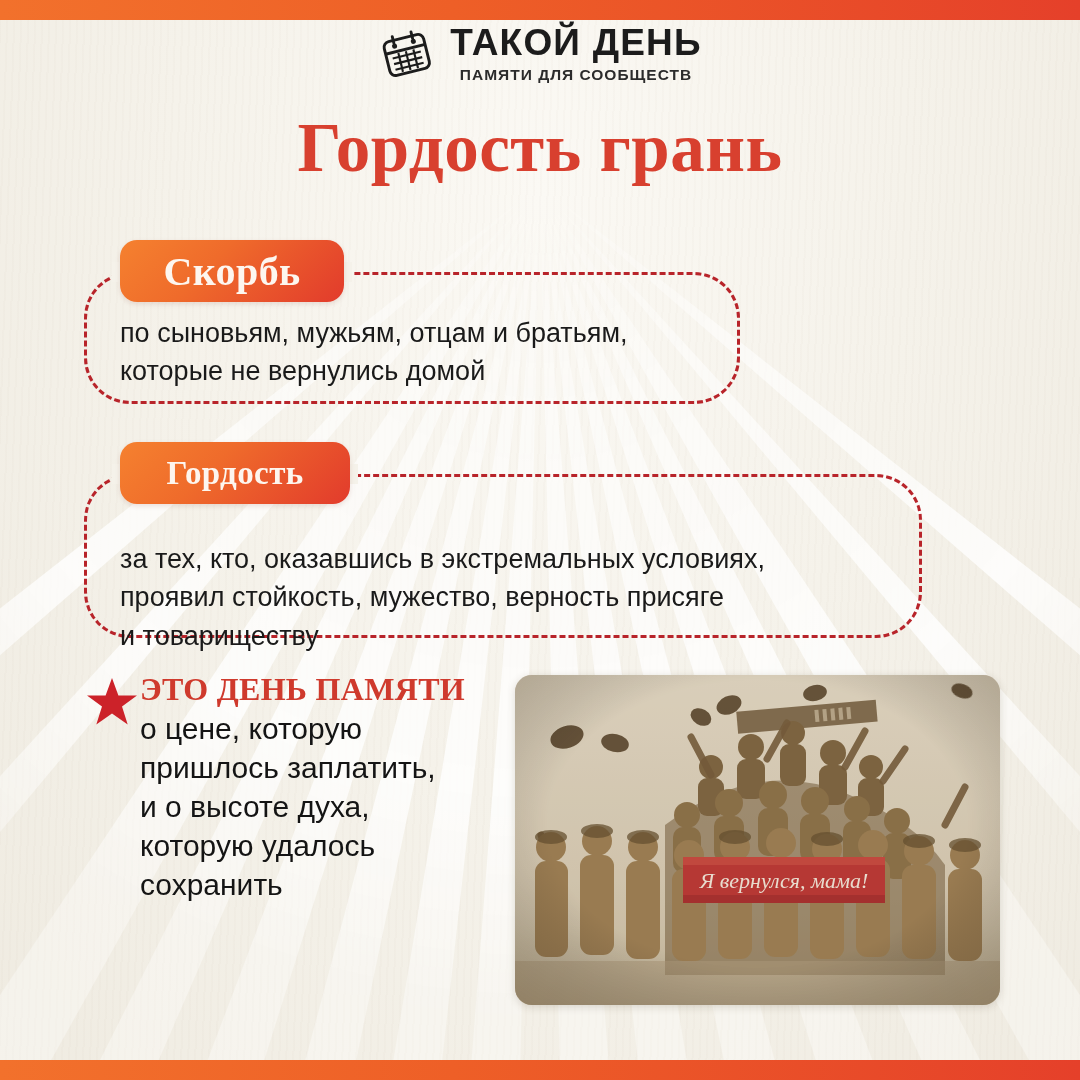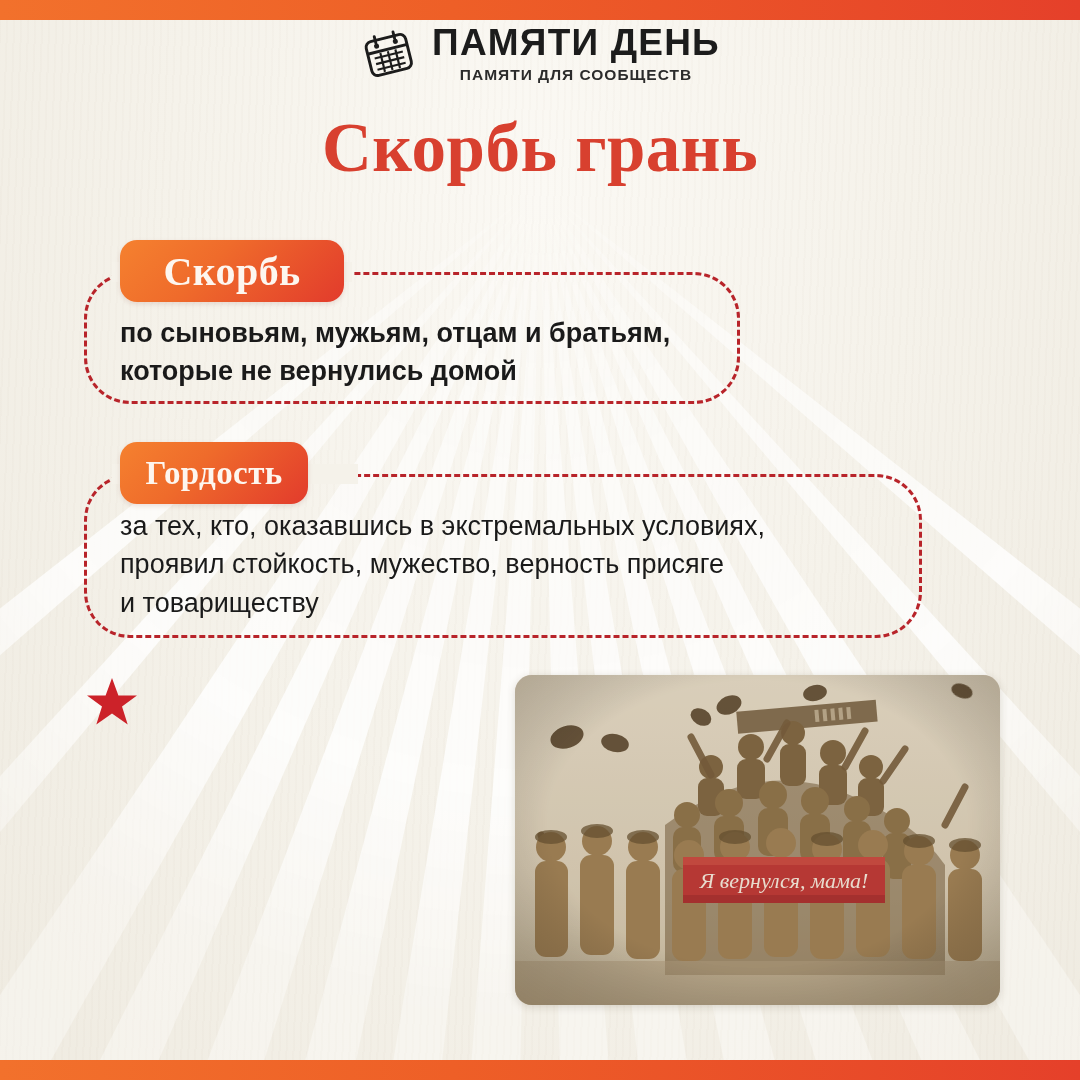--- a/index.html
+++ b/index.html
@@ -116,41 +116,41 @@
     letter-spacing: 0.4px;
     box-shadow: 0 2px 5px rgba(120,40,20,0.13);
   }
   .badge-1 {
     left: 120px; top: 240px;
     width: 224px; height: 62px;
     font-size: 40px;
   }
   .badge-2 {
     left: 120px; top: 442px;
-    width: 188px; height: 62px;
+    width: 230px; height: 62px;
     font-size: 33px;
   }
   
   .badge-mask {
     position: absolute;
     background: #f5f2ea;
   }
   .mask-1 { left: 112px; top: 262px; width: 240px; height: 20px; }
   .mask-2 { left: 112px; top: 464px; width: 246px; height: 20px; }
 
   .card-body {
     position: absolute;
     font-family: "Liberation Sans", sans-serif;
     font-size: 27px;
     color: #1a1a1a;
     line-height: 1.42;
     white-space: pre-line;
   }
-  .body-1 { left: 120px; top: 314px; width: 610px; font-weight: bold; }
-  .body-2 { left: 120px; top: 507px; width: 790px; }
+  .body-1 { left: 120px; top: 314px; width: 610px; }
+  .body-2 { left: 120px; top: 540px; width: 790px; }
 
   
   .star {
     position: absolute;
     left: 86px; top: 676px;
     width: 52px; height: 52px;
   }
   .memorial {
     position: absolute;
     left: 140px; top: 672px;
@@ -241,43 +241,51 @@
           <line x1="15" y1="31" x2="45" y2="31"></line>
           <line x1="15" y1="37" x2="45" y2="37"></line>
           <line x1="15" y1="43" x2="45" y2="43"></line>
           <line x1="22" y1="27" x2="22" y2="47"></line>
           <line x1="30" y1="27" x2="30" y2="47"></line>
           <line x1="38" y1="27" x2="38" y2="47"></line>
         </g>
       </g>
     </svg>
     <div class="logo-text">
-      <div class="logo-title">ПАМЯТИ ДЕНЬ</div>
+      <div class="logo-title">ТАКОЙ ДЕНЬ</div>
       <div class="logo-sub">ПАМЯТИ ДЛЯ СООБЩЕСТВ</div>
     </div>
   </div>
 
-  <div class="title">Скорбь грань</div>
+  <div class="title">Гордость грань</div>
 
   <div class="card card-1"></div>
   <div class="badge-mask mask-1"></div>
   <div class="badge badge-1">Скорбь</div>
   <div class="card-body body-1">по сыновьям, мужьям, отцам и братьям,
 которые не вернулись домой</div>
 
   <div class="card card-2"></div>
   <div class="badge-mask mask-2"></div>
   <div class="badge badge-2">Гордость</div>
   <div class="card-body body-2">за тех, кто, оказавшись в экстремальных условиях,
 проявил стойкость, мужество, верность присяге
 и товариществу</div>
 
   <svg class="star" viewBox="0 0 52 52">
     <polygon points="26,2 32.4,19.6 51,19.6 36,30.6 41.7,48.6 26,37.6 10.3,48.6 16,30.6 1,19.6 19.6,19.6" fill="#cc2229"></polygon>
   </svg>
+  <div class="memorial">
+    <div class="memorial-head">ЭТО ДЕНЬ ПАМЯТИ</div>
+    <div class="memorial-body">о цене, которую
+пришлось заплатить,
+и о высоте духа,
+которую удалось
+сохранить</div>
+  </div>
 
   <div class="photo">
     <svg viewBox="0 0 485 330" preserveAspectRatio="xMidYMid slice">
       <defs>
         <linearGradient id="sky" x1="0" y1="0" x2="0" y2="1">
           <stop offset="0%" stop-color="#e9e2d2"></stop>
           <stop offset="60%" stop-color="#ded5c2"></stop>
           <stop offset="100%" stop-color="#cfc5ae"></stop>
         </linearGradient>
         <linearGradient id="ground" x1="0" y1="0" x2="0" y2="1">

